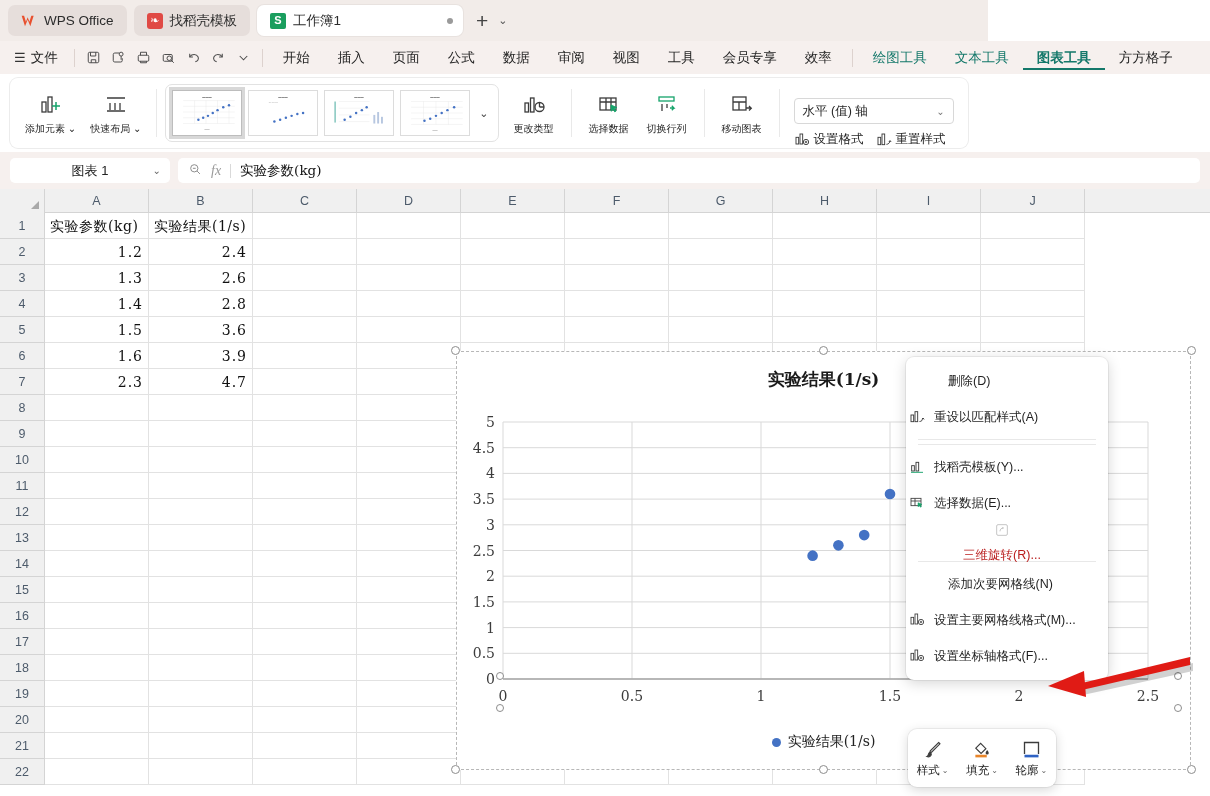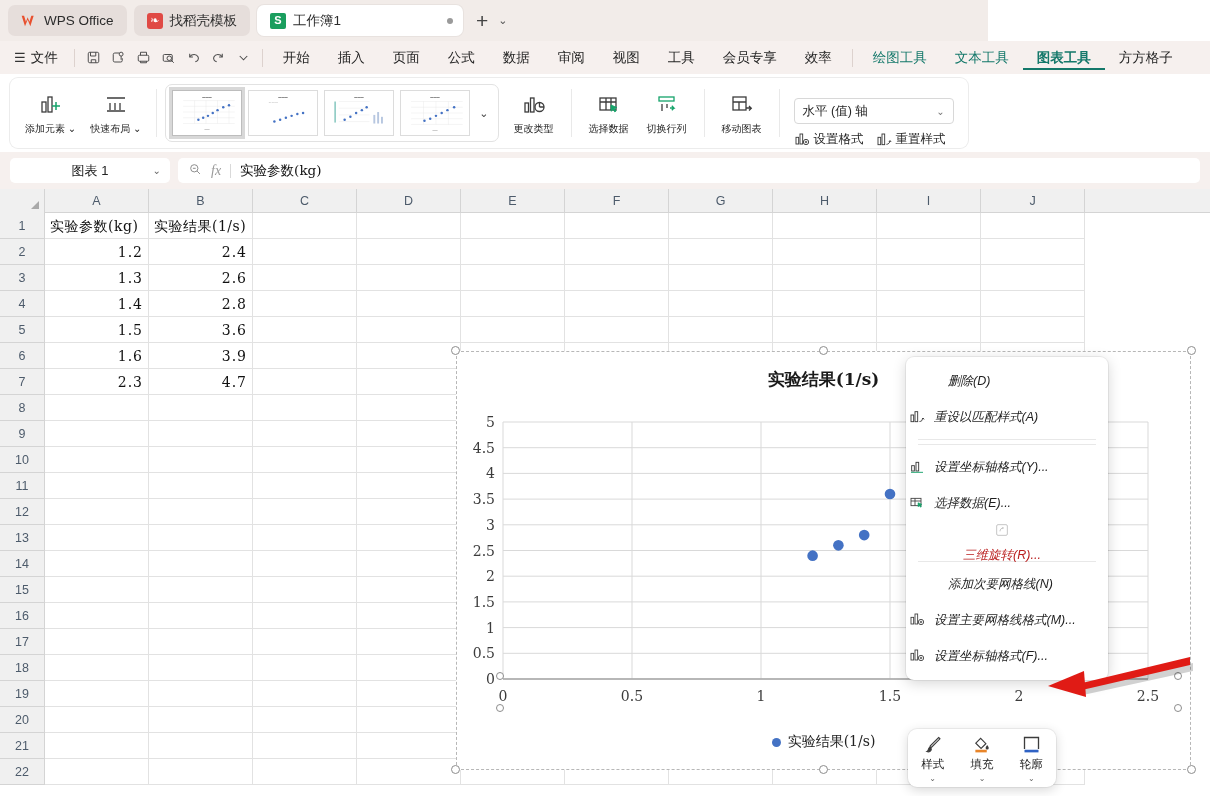--- a/index.html
+++ b/index.html
@@ -177,42 +177,42 @@
 
   
   .ctxmenu {
     position: absolute; left: 906px; top: 357px; width: 202px;
     background: #fff; border-radius: 8px; padding: 6px 0;
     box-shadow: 0 3px 14px rgba(0,0,0,.17), 0 0 0 1px rgba(0,0,0,.06);
     z-index: 60;
   }
   .ctxitem {
     height: 36px; display: flex; align-items: center; gap: 9px;
-    padding: 0 12px 0 2px; font-size: 12.5px; color: #1f1f1f; white-space: nowrap; font-style: italic;
+    padding: 0 12px 0 2px; font-size: 12.5px; color: #1f1f1f; white-space: nowrap;
   }
   .ctxitem.noicon { padding-left: 42px; }
   .ctxitem.disabled { color: #b91c1c; flex-direction: column; }
   .ctxitem .mi { width: 17px; height: 17px; display: flex; align-items: center; justify-content: center; flex: 0 0 17px; }
   .ctxitem .mi svg { width: 16px; height: 16px; }
   .ctxsep { height: 1px; background: #e8e8e8; margin: 4px 12px; }
 
   
   .floatbar {
     position: absolute; left: 908px; top: 729px; width: 148px; height: 58px;
     background: #fff; border-radius: 9px;
     box-shadow: 0 3px 12px rgba(0,0,0,.16), 0 0 0 1px rgba(0,0,0,.05);
     display: flex; align-items: center; justify-content: space-around; z-index: 60;
   }
   .fbtn {
     display: flex; flex-direction: column; align-items: center; gap: 2px;
     font-size: 11.5px; color: #222;
   }
   .fbtn .fi { height: 22px; display: flex; align-items: center; }
   .fbtn .fi svg { width: 21px; height: 21px; }
-  .fbtn .lbl { display: flex; align-items: center; gap: 2px; flex-direction: column; }
+  .fbtn .lbl { display: flex; align-items: center; gap: 2px; }
   .fbtn .cv { font-size: 8px; color: #666; }
 
   
   .arrow { position: absolute; left: 1040px; top: 645px; z-index: 70; pointer-events: none; }
 </style>
 </head>
 <body>
 
 <div class="tabbar">
   <div class="tab">
@@ -897,21 +897,21 @@
     <div class="ctxsep"></div>
     <div class="ctxsep"></div>
     <div class="ctxitem">
       <span class="mi">
         <svg viewBox="0 0 24 24" fill="none" stroke="#3c3c3c" stroke-width="1.4">
           <rect x="4" y="10" width="4" height="8"></rect>
           <rect x="10.5" y="5" width="4" height="13"></rect>
           <path d="M3 20h18" stroke="#15a36a"></path>
         </svg>
       </span>
-      <span>设置坐标轴格式(Y)...</span>
+      <span>找稻壳模板(Y)...</span>
     </div>
     <div class="ctxitem">
       <span class="mi">
         <svg viewBox="0 0 24 24" fill="none" stroke="#3c3c3c" stroke-width="1.3">
           <rect x="3" y="5" width="15" height="11"></rect>
           <path d="M3 9h15M9 5v11"></path>
           <path d="M13.5 11.5l6 2.5-2.6 1 1.8 2.4-1.4 1-1.8-2.4-1.9 1.8z" fill="#15a36a" stroke="#15a36a" stroke-width=".8"></path>
         </svg>
       </span>
       <span>选择数据(E)...</span>

